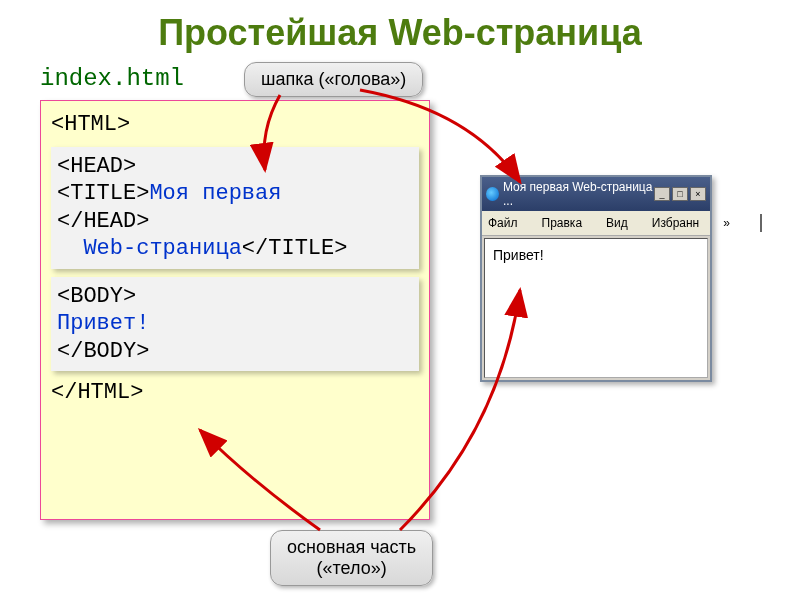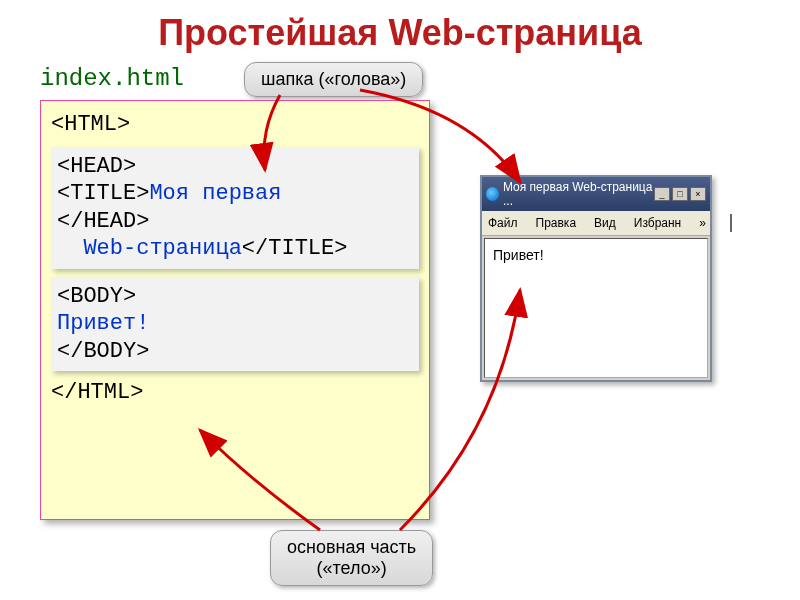--- a/index.html
+++ b/index.html
@@ -7,21 +7,21 @@
       width: 800px;
       height: 600px;
       background: white;
       font-family: Arial, sans-serif;
       position: relative;
       overflow: hidden;
     }
     .slide-title {
       font-size: 36px;
       font-weight: bold;
-      color: #b91c1c;
+      color: #4d7c0f;
       text-align: center;
       padding: 12px 0;
     }
     .filename {
       position: absolute;
       top: 65px;
       left: 40px;
       font-family: "Courier New", monospace;
       font-size: 24px;
       color: #006600;
@@ -90,21 +90,21 @@
       width: 16px; height: 14px;
       background: #d4d0c8;
       border: 1px solid #666;
       font-size: 9px;
       text-align: center;
       line-height: 12px;
       color: #000;
     }
     .menubar {
       display: flex;
-      gap: 18px;
+      gap: 24px;
       font-size: 12px;
       padding: 3px 6px;
       background: #ece9d8;
       border-bottom: 1px solid #aaa;
       align-items: center;
     }
     .menubar .more { margin-left: auto; padding-right: 6px; }
     .throbber {
       width: 22px; height: 18px;
       background: #000;

